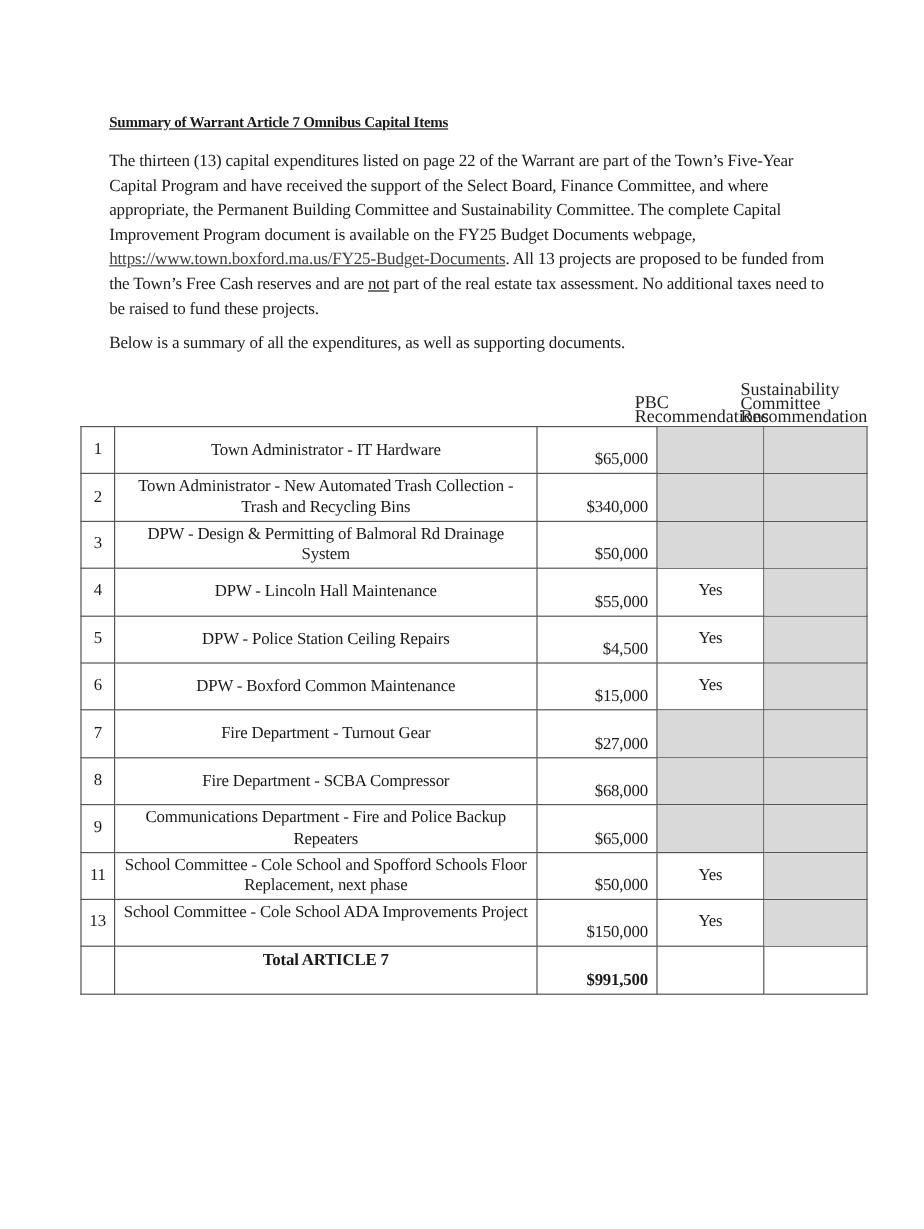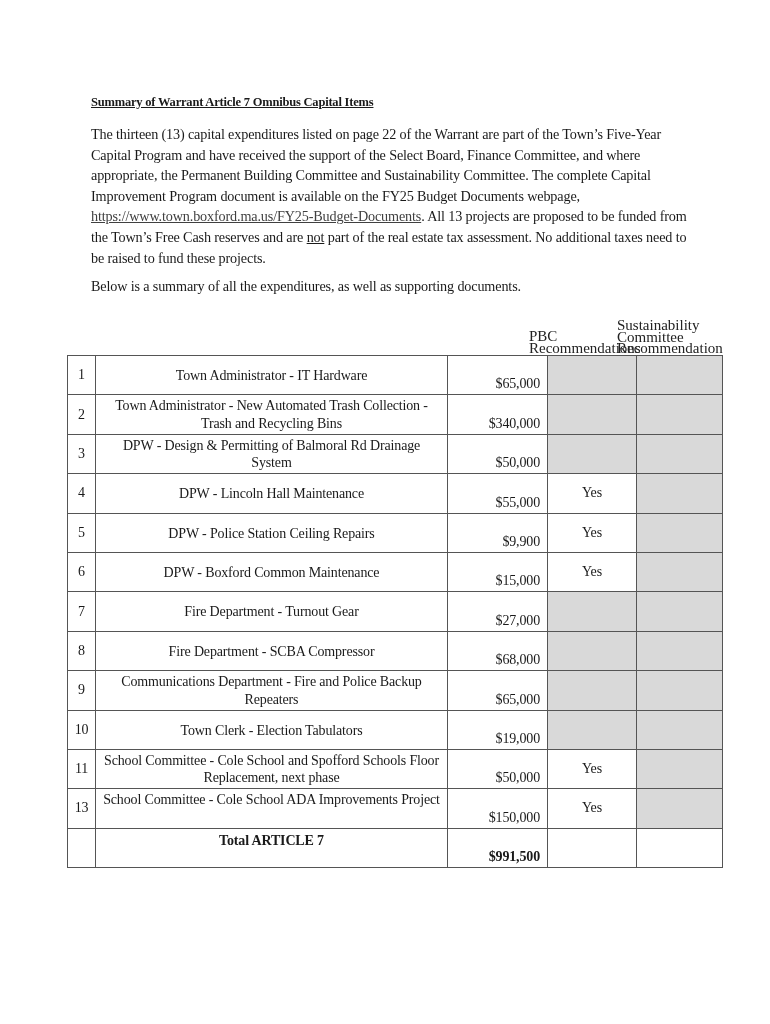--- a/index.html
+++ b/index.html
@@ -69,21 +69,21 @@
       <tr>
         <td class="num">4</td>
         <td class="desc single">DPW - Lincoln Hall Maintenance</td>
         <td class="amt">$55,000</td>
         <td class="pbc"><span class="yes">Yes</span></td>
         <td class="sus shade"><span class="yes"></span></td>
       </tr>
       <tr>
         <td class="num">5</td>
         <td class="desc single">DPW - Police Station Ceiling Repairs</td>
-        <td class="amt">$9,900</td>
+        <td class="amt">$4,500</td>
         <td class="pbc"><span class="yes">Yes</span></td>
         <td class="sus shade"><span class="yes"></span></td>
       </tr>
       <tr>
         <td class="num">6</td>
         <td class="desc single"> DPW - Boxford Common Maintenance</td>
         <td class="amt">$15,000</td>
         <td class="pbc"><span class="yes">Yes</span></td>
         <td class="sus shade"><span class="yes"></span></td>
       </tr>
@@ -102,27 +102,20 @@
         <td class="sus shade"><span class="yes"></span></td>
       </tr>
       <tr>
         <td class="num">9</td>
         <td class="desc">Communications Department - Fire and Police Backup Repeaters</td>
         <td class="amt">$65,000</td>
         <td class="pbc shade"><span class="yes"></span></td>
         <td class="sus shade"><span class="yes"></span></td>
       </tr>
       <tr>
-        <td class="num">10</td>
-        <td class="desc single">Town Clerk - Election Tabulators</td>
-        <td class="amt">$19,000</td>
-        <td class="pbc shade"><span class="yes"></span></td>
-        <td class="sus shade"><span class="yes"></span></td>
-      </tr>
-      <tr>
         <td class="num">11</td>
         <td class="desc">School Committee - Cole School and Spofford Schools Floor Replacement, next phase</td>
         <td class="amt">$50,000</td>
         <td class="pbc"><span class="yes">Yes</span></td>
         <td class="sus shade"><span class="yes"></span></td>
       </tr>
       <tr>
         <td class="num">13</td>
         <td class="desc">School Committee - Cole School ADA Improvements Project</td>
         <td class="amt">$150,000</td>

